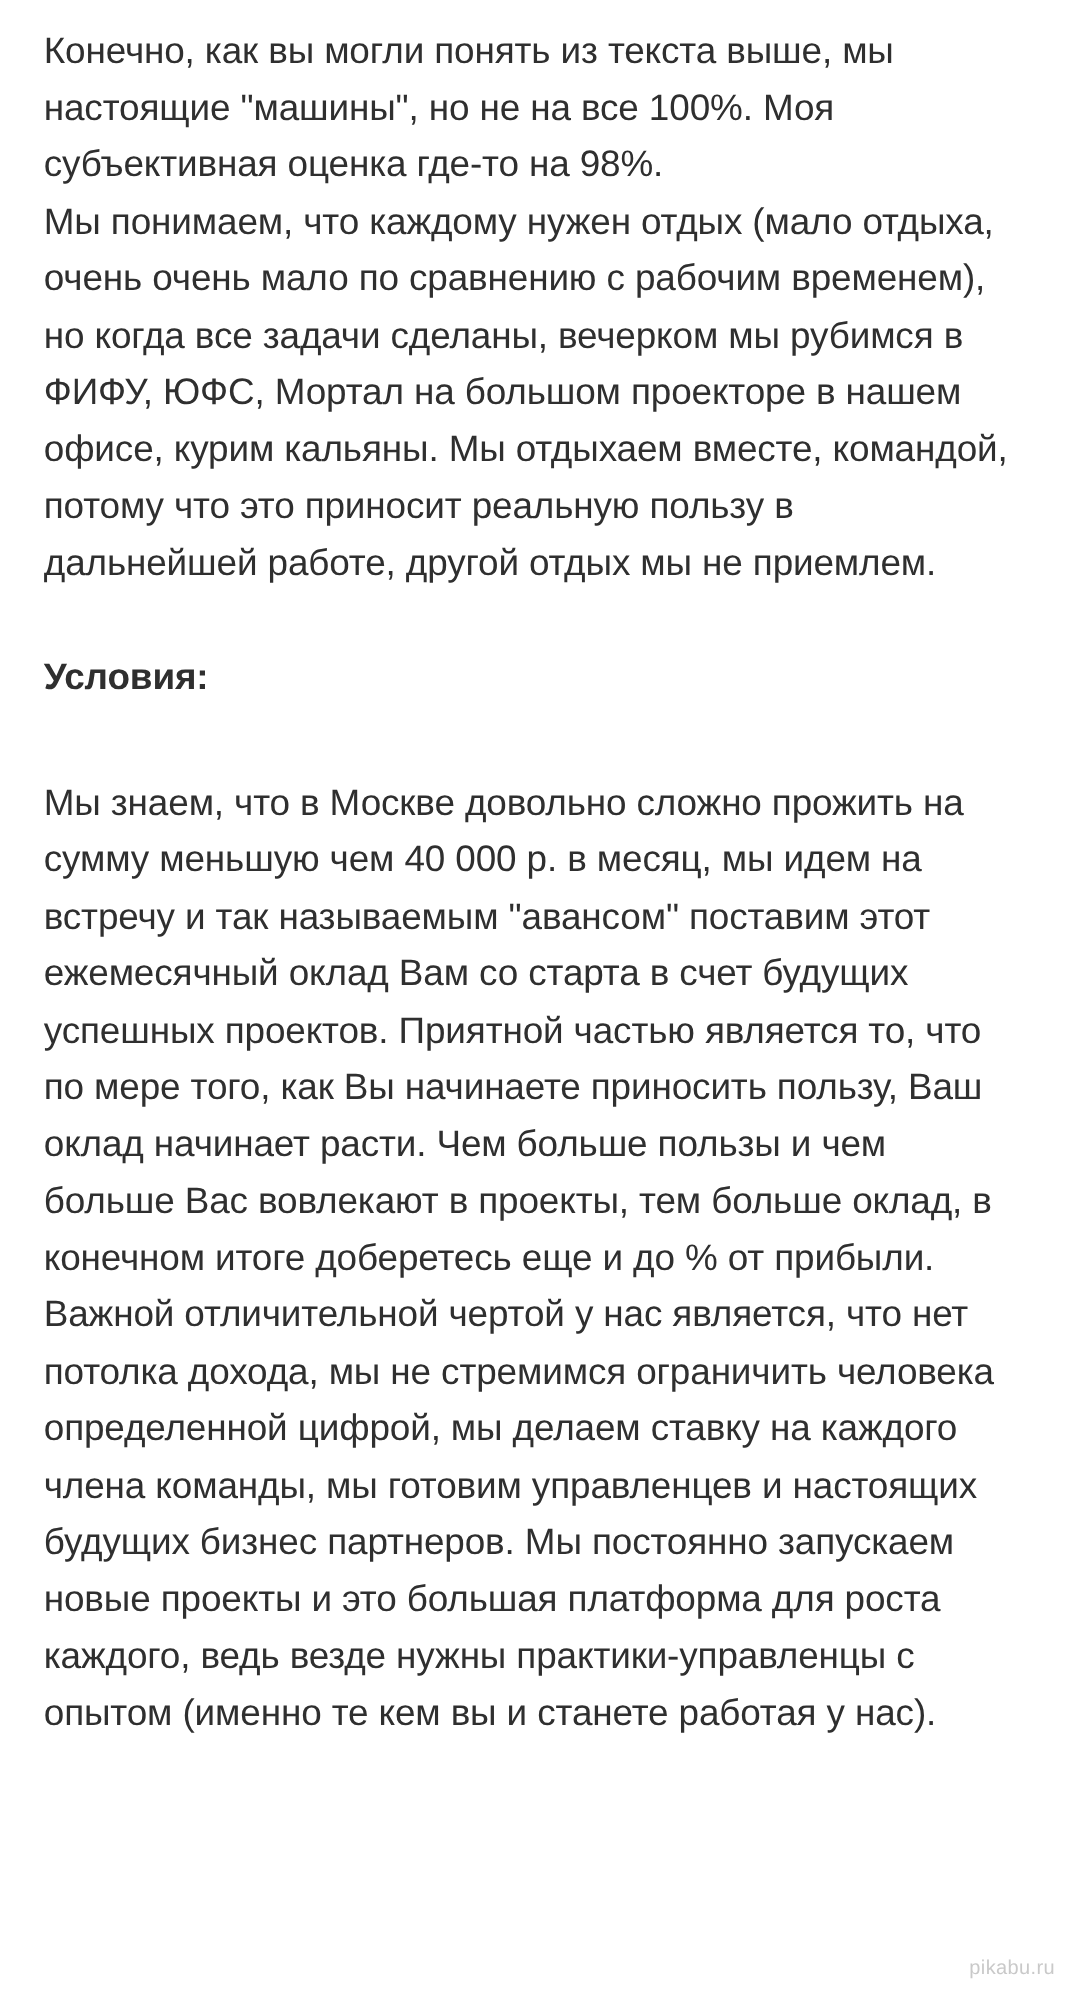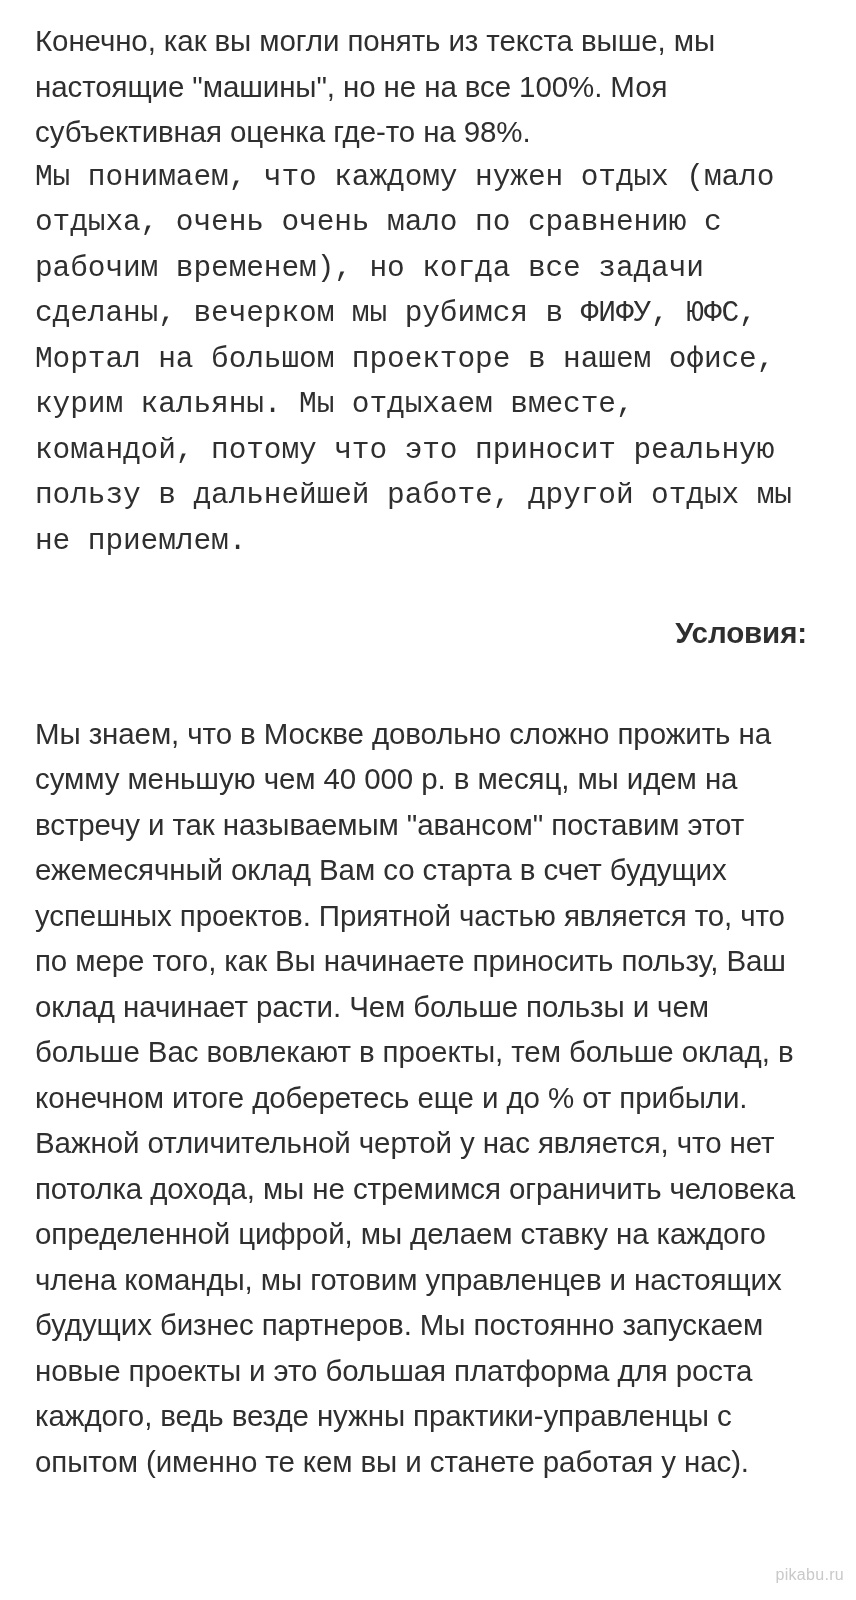--- a/index.html
+++ b/index.html
@@ -31,33 +31,31 @@
     margin: 0;
     font-size: 29.5px;
     line-height: 45.5px;
     color: #2f2f2f;
     font-weight: 400;
     letter-spacing: -0.1px;
     white-space: pre-line;
   }
   .para + .para {
     margin-top: 0px;
-    font-family: Liberation Mono, monospace;
   }
   .spacer-block {
     height: 46px;
   }
   .heading {
     margin: 0;
     font-size: 29.5px;
     line-height: 45.5px;
     color: #2f2f2f;
     font-weight: 700;
     letter-spacing: -0.1px;
-    text-align: right;
   }
   .spacer-after-heading {
     height: 55px;
   }
   .watermark {
     position: absolute;
     right: 12px;
     bottom: 18px;
     font-size: 16px;
     line-height: 15px;

